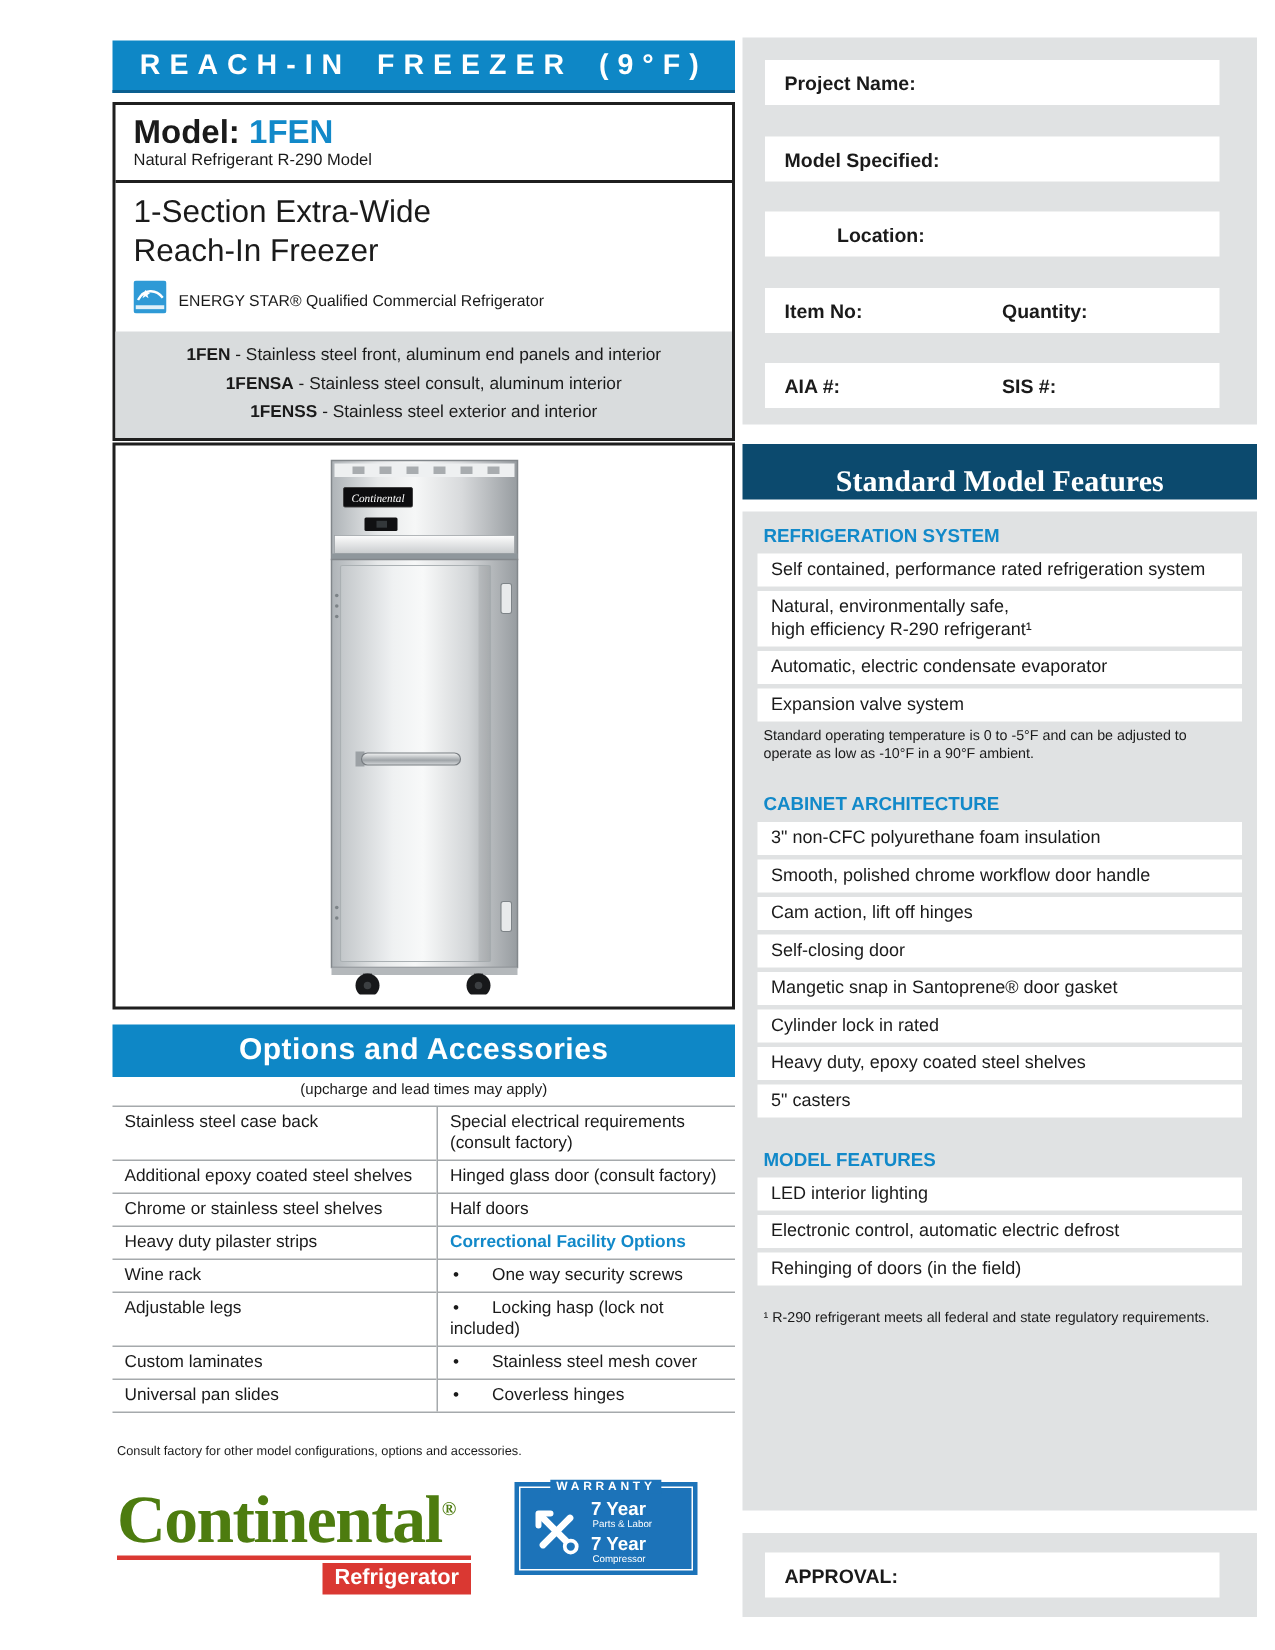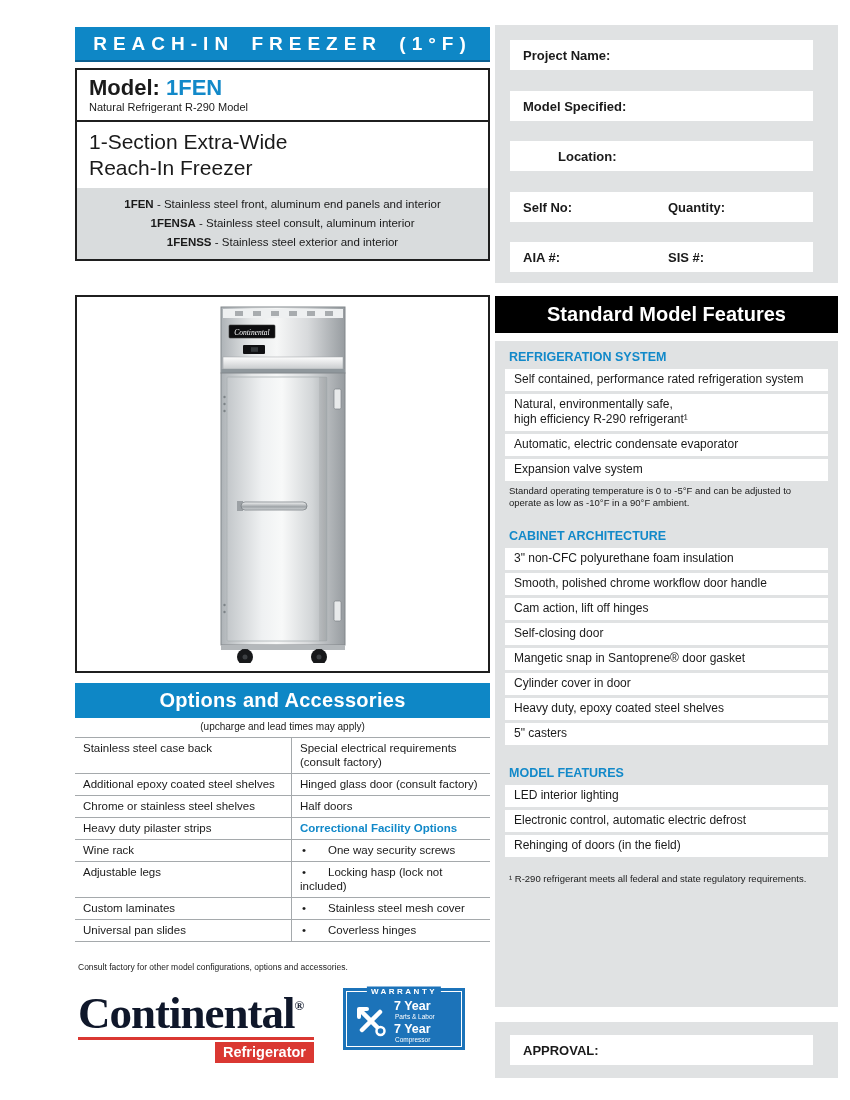--- a/index.html
+++ b/index.html
@@ -36,74 +36,85 @@
   table.opt tr:last-child td{border-bottom:1px solid #a5a9ac;}
   td.c1{width:200px;margin-left:16px;}
   td.c2{border-left:1px solid #a5a9ac;}
   .cfo-heading{color:#1289c9;font-weight:bold;}
   .bullet{display:inline-block;width:26px;text-align:left;padding-left:2px;}
 
   .consult-note{position:absolute;left:78px;top:962px;font-size:8.5px;}
 
   .logo{position:absolute;left:78px;top:982px;width:236px;}
   .brand{font-family:"Liberation Serif",serif;font-weight:bold;font-size:45px;line-height:48px;
-         color:#0f172a;letter-spacing:-1px;white-space:nowrap;}
+         color:#4d7c0f;letter-spacing:-1px;white-space:nowrap;}
   .brand sup{font-size:13px;vertical-align:18px;letter-spacing:0;}
   .brand-rule{height:3px;background:#da3832;margin-top:0;}
   .refrig-row{display:flex;justify-content:flex-end;margin-top:2px;}
   .refrig{background:#da3832;color:#fff;font-weight:bold;font-size:14.5px;padding:2px 8px 3px;}
 
   .warranty{position:absolute;left:343px;top:988px;width:122px;height:62px;background:#1c73b9;}
   .w-inner{position:absolute;inset:3px;border:1.5px solid #fff;}
   .w-title{position:absolute;top:-1px;left:50%;transform:translate(-50%,-50%);background:#1c73b9;
            color:#fff;font-size:8px;font-weight:bold;letter-spacing:2.5px;padding:0 4px;white-space:nowrap;}
   .w-body{display:flex;align-items:center;gap:5px;padding:8px 2px 2px 6px;}
   .w-lines{color:#fff;line-height:1;}
   .w-big{font-size:12.5px;font-weight:bold;}
   .w-small{font-size:6.5px;margin:1px 0 3px 1px;}
 
   
   .form-panel{position:absolute;left:495px;top:25px;width:343px;height:258px;background:#e0e2e3;}
   .fbox{position:absolute;left:15px;width:303px;height:30px;background:#fff;display:flex;align-items:center;
         padding-left:13px;box-sizing:border-box;font-weight:bold;font-size:13px;}
   .fbox .lbl2{position:absolute;left:158px;}
 
-  .features-header{position:absolute;left:495px;top:296px;width:343px;height:37px;background:#000000;
-                   display:flex;align-items:center;justify-content:center;}
+  .features-header{position:absolute;left:495px;top:296px;width:343px;height:37px;background:#0c4a6e;
+                   display:flex;align-items:flex-end;justify-content:center;font-family:Liberation Serif, serif;}
   .features-header span{color:#fff;font-size:20px;font-weight:bold;}
   .features-panel{position:absolute;left:495px;top:341px;width:343px;height:666px;background:#e0e2e3;overflow:hidden;}
   .sec-head{color:#1289c9;font-size:12.5px;font-weight:bold;margin:21px 14px 5px;}
   .sec-head.first{margin-top:9px;}
   .feat{background:#fff;margin:0 10px 3px;padding:3px 9px 4px;font-size:12px;line-height:15px;white-space:pre-line;}
   .sec-note{font-size:9.5px;line-height:11.5px;margin:4px 14px 6px;}
   .footnote{font-size:9.5px;margin:16px 14px 0;}
 
   .approval-band{position:absolute;left:495px;top:1022px;width:343px;height:56px;background:#e0e2e3;}
   .approval-band .fbox{top:13px;}
 </style>
 </head>
 <body>
 
 <div class="page">
 
   <div class="title-bar">
-    <span>REACH-IN FREEZER (1°F)</span>
+    <span>REACH-IN FREEZER (9°F)</span>
   </div>
 
   <div class="model-box">
     <div class="model-head">
       <div class="model-line">
         <span>Model:</span>
         <span class="model-num">1FEN</span>
       </div>
       <div class="model-sub">Natural Refrigerant R-290 Model</div>
     </div>
     <div class="model-mid">
       <div class="big-title">1-Section Extra-Wide</div>
       <div class="big-title">Reach-In Freezer</div>
+      <div class="estar-row">
+        <span>
+          <svg width="22" height="22" viewBox="0 0 22 22">
+            <rect x="0" y="0" width="22" height="22" rx="2" fill="#2f9ad6"></rect>
+            <path d="M3 13 C 7 5.5, 15 5.5, 19.5 11.5" stroke="#fff" stroke-width="1.6" fill="none"></path>
+            <path d="M8 6.2 L8.9 8.3 L11.1 8.3 L9.3 9.6 L10 11.8 L8 10.5 L6 11.8 L6.7 9.6 L4.9 8.3 L7.1 8.3 Z" fill="#fff"></path>
+            <rect x="1.5" y="16.5" width="19" height="2.6" fill="#fff" opacity="0.85"></rect>
+          </svg>
+        </span>
+        <span class="estar-text">ENERGY STAR® Qualified Commercial Refrigerator</span>
+      </div>
     </div>
     <div class="variants">
       <div><b>1FEN</b> <span>- Stainless steel front, aluminum end panels and interior</span></div>
       <div><b>1FENSA</b> <span>- Stainless steel consult, aluminum interior</span></div>
       <div><b>1FENSS</b> <span>- Stainless steel exterior and interior</span></div>
     </div>
   </div>
 
   <div class="photo-box">
     <svg width="152" height="358" viewBox="0 0 152 358">
@@ -252,21 +263,21 @@
     <div class="fbox" style="top:15px;">
       <span>Project Name:</span>
     </div>
     <div class="fbox" style="top:66px;">
       <span>Model Specified:</span>
     </div>
     <div class="fbox" style="top:116px;padding-left:48px;">
       <span>Location:</span>
     </div>
     <div class="fbox" style="top:167px;">
-      <span>Self No:</span>
+      <span>Item No:</span>
       <span class="lbl2">Quantity:</span>
     </div>
     <div class="fbox" style="top:217px;">
       <span>AIA #:</span>
       <span class="lbl2">SIS #:</span>
     </div>
   </div>
 
   <div class="features-header">
     <span>Standard Model Features</span>
@@ -280,21 +291,21 @@
     <div class="feat">Automatic, electric condensate evaporator</div>
     <div class="feat">Expansion valve system</div>
     <div class="sec-note">Standard operating temperature is 0 to -5°F and can be adjusted to operate as low as -10°F in a 90°F ambient.</div>
 
     <div class="sec-head">CABINET ARCHITECTURE</div>
     <div class="feat">3" non-CFC polyurethane foam insulation</div>
     <div class="feat">Smooth, polished chrome workflow door handle</div>
     <div class="feat">Cam action, lift off hinges</div>
     <div class="feat">Self-closing door</div>
     <div class="feat">Mangetic snap in Santoprene® door gasket</div>
-    <div class="feat">Cylinder cover in door</div>
+    <div class="feat">Cylinder lock in rated</div>
     <div class="feat">Heavy duty, epoxy coated steel shelves</div>
     <div class="feat">5" casters</div>
 
     <div class="sec-head">MODEL FEATURES</div>
     <div class="feat">LED interior lighting</div>
     <div class="feat">Electronic control, automatic electric defrost</div>
     <div class="feat">Rehinging of doors (in the field)</div>
 
     <div class="footnote">¹ R-290 refrigerant meets all federal and state regulatory requirements.</div>
   </div>

